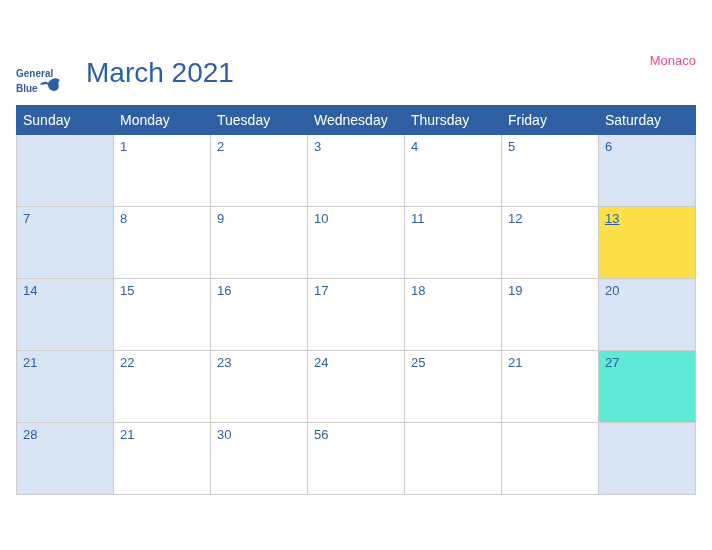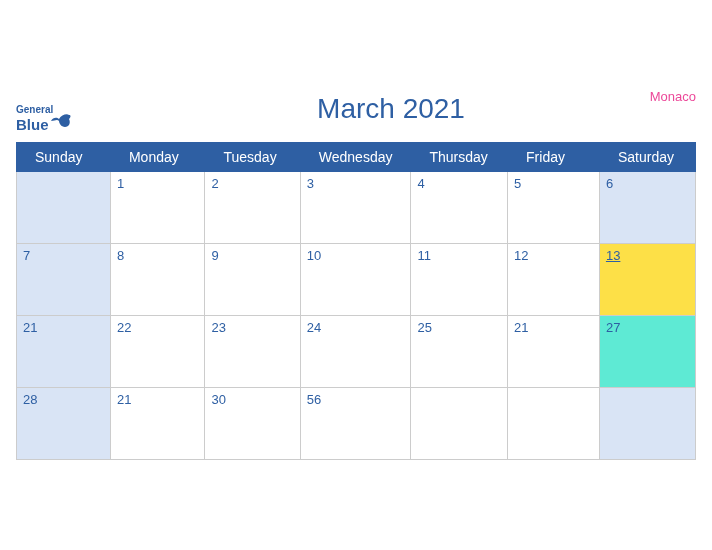--- a/index.html
+++ b/index.html
@@ -21,39 +21,39 @@
       display: flex;
       justify-content: center;
       align-items: center;
       position: relative;
       margin-bottom: 8px;
     }
     .calendar-title {
       font-size: 28px;
       color: #2e5fa3;
       font-weight: normal;
-      text-align: center;
+      text-align: left;
       flex: 1;
     }
     .country-label {
       position: absolute;
       right: 0;
       top: 4px;
       font-size: 13px;
       color: #ec4899;
     }
     .calendar-table {
       width: 100%;
       border-collapse: collapse;
     }
     .calendar-table th {
       background-color: #2e5fa3;
       color: #fff;
       text-align: left;
-      padding: 6px 18px;
+      padding: 6px 6px;
       font-size: 14px;
       font-weight: normal;
       border: 1px solid #2e5fa3;
     }
     .calendar-table td {
       border: 1px solid #ccc;
       width: calc(100% / 7);
       height: 72px;
       vertical-align: top;
       padding: 4px 6px;
@@ -81,21 +81,21 @@
       width: 70px;
     }
     .logo-top {
       font-size: 10px;
       color: #2e5fa3;
       font-weight: bold;
       letter-spacing: 0;
       margin-top: 19px;
     }
     .logo-bottom {
-      font-size: 15px;
+      font-size: 10px;
       color: #2e5fa3;
       font-weight: bold;
       display: flex;
       align-items: center;
     }
     .bird-icon {
       display: inline-block;
       margin-left: 2px;
       position: relative;
       top: -2px;
@@ -146,20 +146,29 @@
         <tr class="week-row">
           <td class="has-date" style="background-color: rgb(217, 228, 245);">7</td>
           <td class="has-date">8</td>
           <td class="has-date">9</td>
           <td class="has-date">10</td>
           <td class="has-date">11</td>
           <td class="has-date">12</td>
           <td class="has-date" style="background-color: #fde047; text-decoration: underline;">13</td>
         </tr>
         <tr class="week-row">
+          <td class="has-date" style="background-color: rgb(217, 228, 245);">14</td>
+          <td class="has-date">15</td>
+          <td class="has-date">16</td>
+          <td class="has-date">17</td>
+          <td class="has-date">18</td>
+          <td class="has-date">19</td>
+          <td class="has-date" style="background-color: rgb(217, 228, 245);">20</td>
+        </tr>
+        <tr class="week-row">
           <td class="has-date" style="background-color: rgb(217, 228, 245);">21</td>
           <td class="has-date">22</td>
           <td class="has-date">23</td>
           <td class="has-date">24</td>
           <td class="has-date">25</td>
           <td class="has-date">21</td>
           <td class="has-date" style="background-color: #5eead4;">27</td>
         </tr>
         <tr class="week-row">
           <td class="has-date" style="background-color: rgb(217, 228, 245);">28</td>

